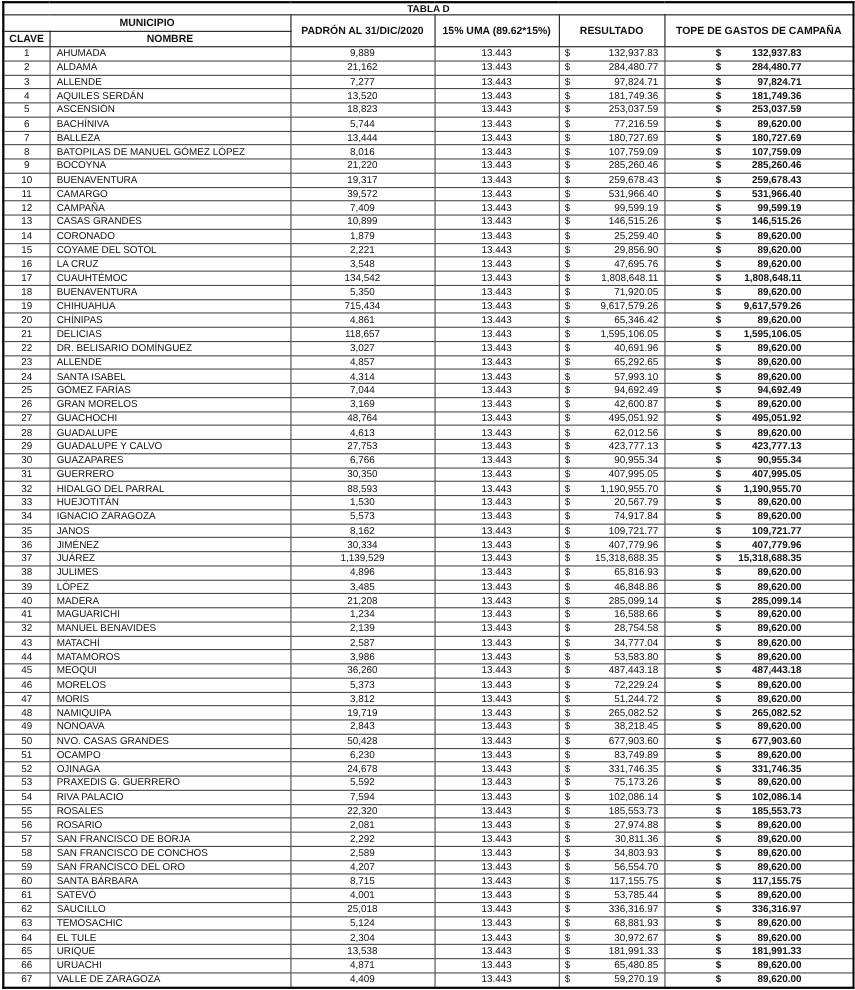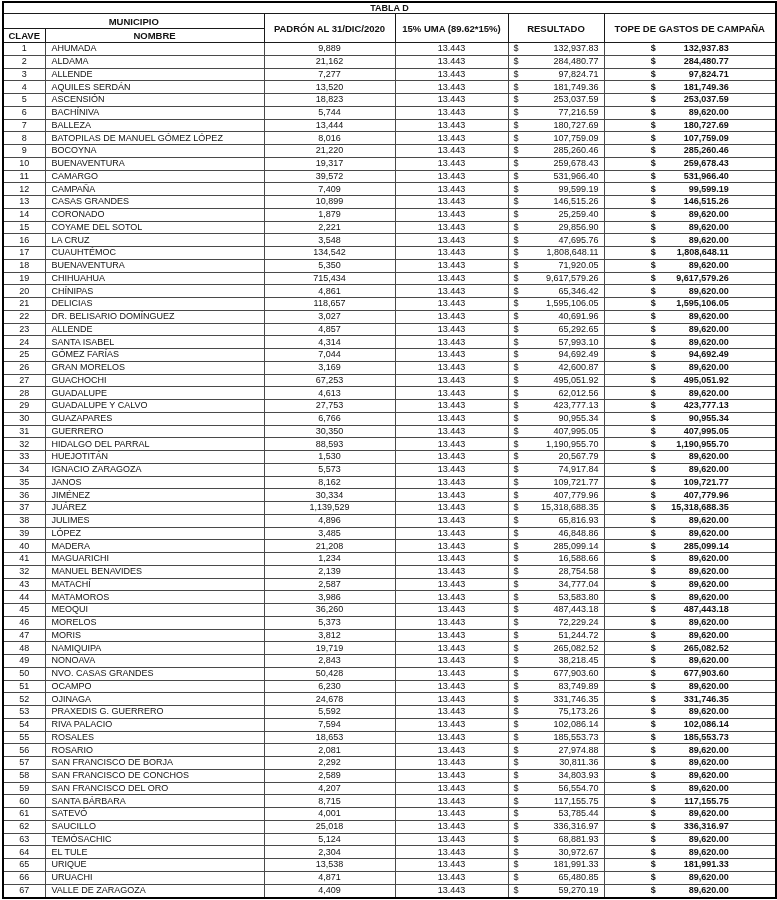--- a/index.html
+++ b/index.html
@@ -514,21 +514,21 @@
             </div>
           </td>
           <td class="c-tope"><span class="grp">
               <span>$</span>
               <span>89,620.00</span>
             </span></td>
         </tr>
         <tr class="data-row">
           <td class="c-clave">27</td>
           <td class="c-nombre">GUACHOCHI</td>
-          <td class="c-padron">67,253</td>
+          <td class="c-padron">48,764</td>
           <td class="c-uma">13.443</td>
           <td class="c-resultado">
             <div class="money">
               <span>$</span>
               <span>495,051.92</span>
             </div>
           </td>
           <td class="c-tope"><span class="grp">
               <span>$</span>
               <span>495,051.92</span>
@@ -962,21 +962,21 @@
             </div>
           </td>
           <td class="c-tope"><span class="grp">
               <span>$</span>
               <span>102,086.14</span>
             </span></td>
         </tr>
         <tr class="data-row">
           <td class="c-clave">55</td>
           <td class="c-nombre">ROSALES</td>
-          <td class="c-padron">18,653</td>
+          <td class="c-padron">22,320</td>
           <td class="c-uma">13.443</td>
           <td class="c-resultado">
             <div class="money">
               <span>$</span>
               <span>185,553.73</span>
             </div>
           </td>
           <td class="c-tope"><span class="grp">
               <span>$</span>
               <span>185,553.73</span>

